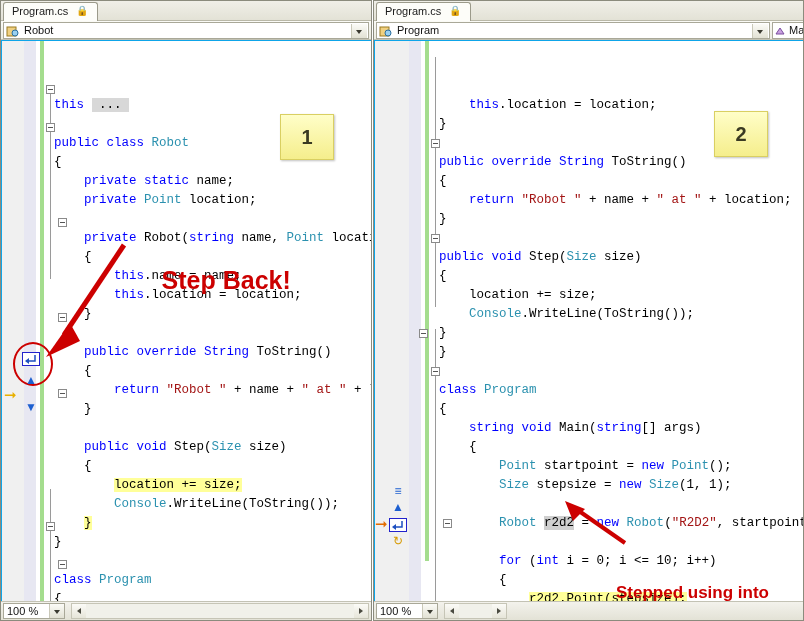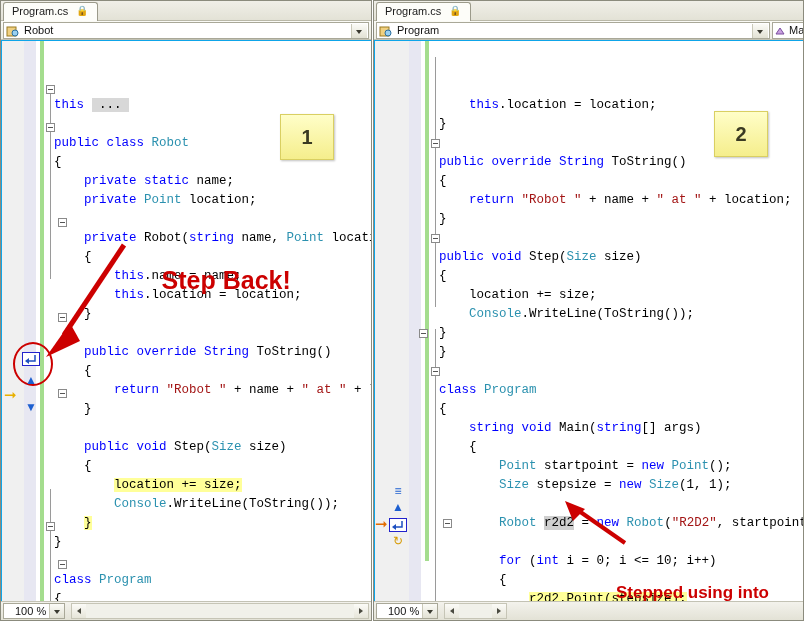--- a/index.html
+++ b/index.html
@@ -137,21 +137,21 @@
     position:absolute;
     left:0;right:0;bottom:0;
     height:19px;
     background:linear-gradient(to bottom,#f3f2ec,#e3e2d6);
     border-top:1px solid #c3c2b4;
     box-sizing:border-box;
   }
   .zoombox{
     position:absolute;left:2px;top:1px;width:62px;height:16px;
     background:#ffffff;border:1px solid #a9a898;
-    font-size:11px;line-height:14px;padding-left:11px;box-sizing:border-box;
+    font-size:11px;line-height:14px;padding-left:3px;box-sizing:border-box;
     color:#111;
   }
   .zoombox .arrow{
     position:absolute;right:0;top:0;width:14px;height:14px;
     background:linear-gradient(to bottom,#fbfbf7,#e2e1d4);border-left:1px solid #c9c8b8;
   }
   .zoombox .arrow:after{
     content:"";position:absolute;left:4px;top:6px;
     border-left:3px solid transparent;border-right:3px solid transparent;
     border-top:4px solid #3a3a30;

